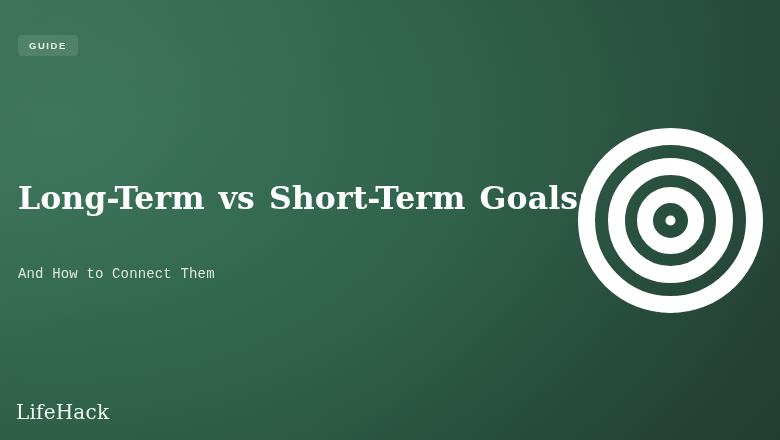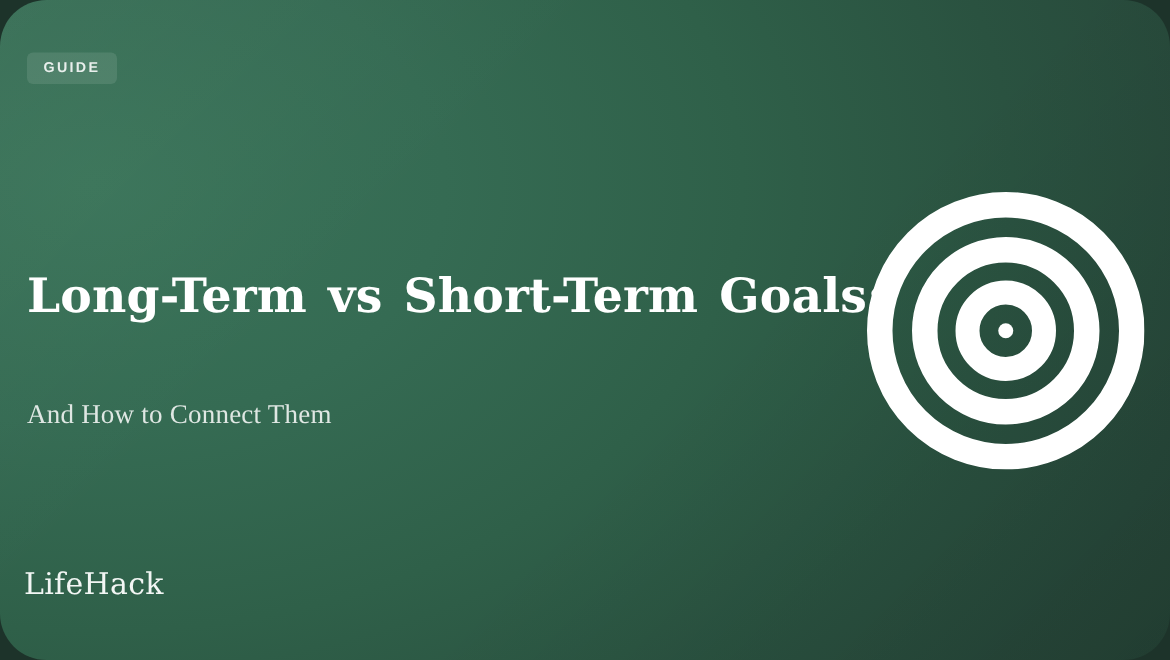--- a/index.html
+++ b/index.html
@@ -10,21 +10,20 @@
   }
   #card {
     position: relative;
     width: 780px;
     height: 440px;
     overflow: hidden;
     background-color: #2d5a46;
     background-image:
       radial-gradient(ellipse 900px 620px at 8% 28%, #3a7459 0%, #356b53 26%, #2f6049 48%, #2a5240 68%, #27483a 84%, #244134 100%);
     font-family: "Liberation Sans", sans-serif;
-    border-radius: 31px;
     -webkit-font-smoothing: antialiased;
   }
 
   
   #vignette {
     position: absolute;
     inset: 0;
     pointer-events: none;
     background:
       linear-gradient(135deg, rgba(255,255,255,0.035) 0%, rgba(255,255,255,0.0) 34%, rgba(0,0,0,0.0) 58%, rgba(0,0,0,0.10) 100%);
@@ -66,34 +65,34 @@
     color: #ffffff;
     word-spacing: 3px;
   }
   #title .tline { display: block; white-space: nowrap; }
 
   
   #subtitle {
     position: absolute;
     left: 18px;
     top: 265px;
-    font-family: Liberation Serif, serif;
-    font-size: 18px;
+    font-family: Liberation Mono, monospace;
+    font-size: 14px;
     font-weight: normal;
     letter-spacing: 0.15px;
     color: #dfe7e3;
     line-height: 1.3;
     white-space: nowrap;
   }
 
   
   #logo {
     position: absolute;
     left: 16px;
-    top: 379px;
+    top: 402px;
     font-family: "DejaVu Serif", "Liberation Serif", serif;
     font-size: 20px;
     font-weight: normal;
     letter-spacing: 0.2px;
     color: #f2f6f4;
     line-height: 1;
     white-space: nowrap;
   }
 
   

